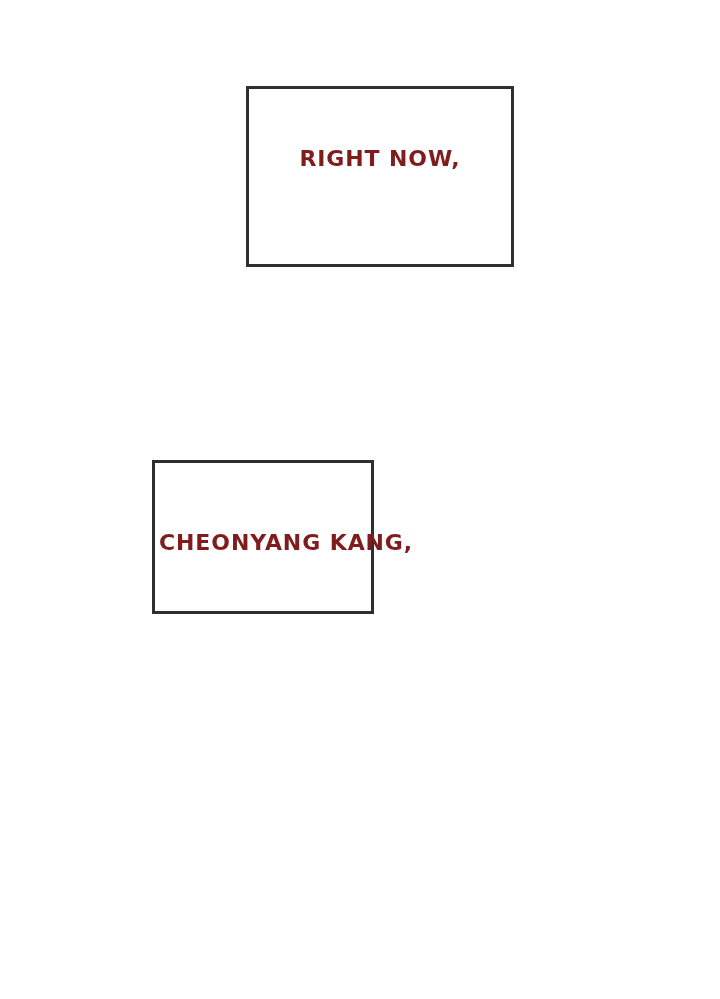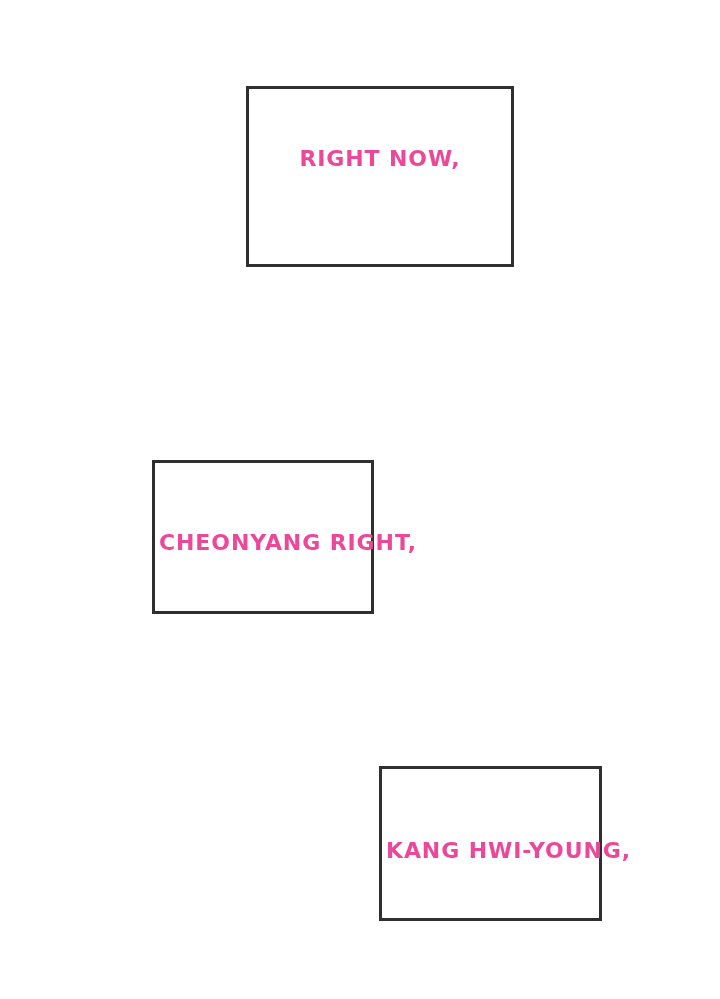--- a/index.html
+++ b/index.html
@@ -24,21 +24,21 @@
     box-sizing: border-box;
     background: #ffffff;
     border: 3px solid #2f2f2f;
     overflow: visible;
   }
 
   
   .panel-text {
     position: absolute;
     white-space: nowrap;
-    color: #ec4899;
+    color: #7f1d1d;
     font-family: "DejaVu Sans", sans-serif;
     font-size: 22px;
     font-weight: 600;
     letter-spacing: 0.9px;
     line-height: 35px;
   }
 
   
   .panel-1 {
     left: 246px;
@@ -88,23 +88,18 @@
 <div id="page">
 
   <div class="panel panel-1">
     <div class="panel-text">
       <span class="line">RIGHT NOW,</span>
     </div>
   </div>
 
   <div class="panel panel-2">
     <div class="panel-text">
-      <span class="line">CHEONYANG RIGHT,</span>
+      <span class="line">CHEONYANG KANG,</span>
     </div>
   </div>
 
-  <div class="panel panel-3">
-    <div class="panel-text">
-      <span class="line">KANG HWI-YOUNG,</span>
-    </div>
-  </div>
 
 </div>
 
 </body></html>

